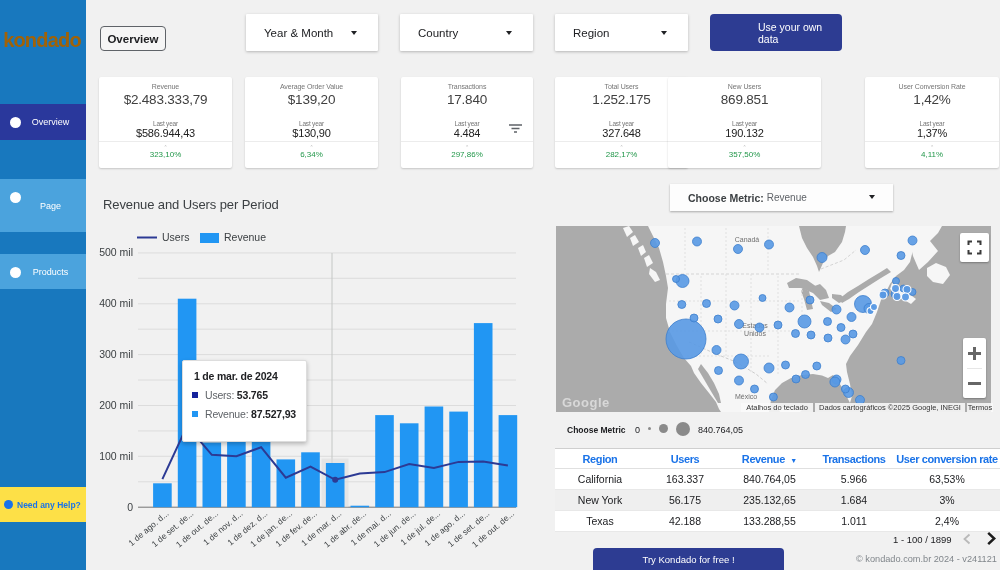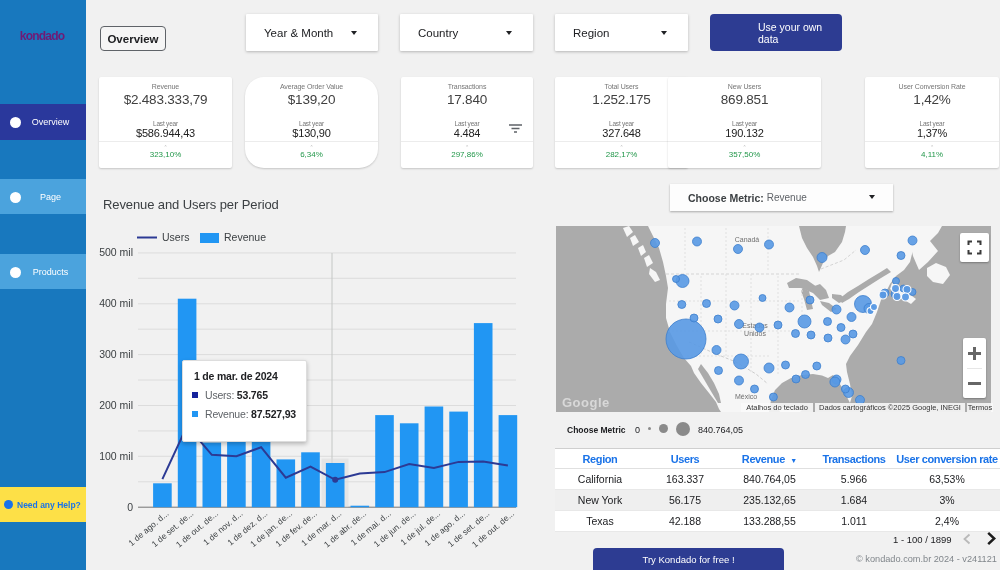--- a/index.html
+++ b/index.html
@@ -2,26 +2,26 @@
 <html><head>
 <meta charset="utf-8">
 <style>
 * { margin:0; padding:0; box-sizing:border-box; }
 html,body { width:1000px; height:570px; overflow:hidden; }
 body { font-family:"Liberation Sans", sans-serif; background:#f1f1f1; position:relative; }
 .abs { position:absolute; }
 
 
 #sidebar { left:0; top:0; width:86px; height:570px; background:#1878be; }
-#logo { left:0; top:29px; width:84px; text-align:center; color:#701a75; font-size:12px; font-weight:bold; letter-spacing:-0.8px; }
+#logo { left:0; top:29px; width:84px; text-align:center; color:#a16207; font-size:20px; font-weight:bold; letter-spacing:-0.8px; }
 .nav { left:0; width:86px; height:36px; display:flex; align-items:center; }
 .nav .dot { position:absolute; left:10px; top:12.5px; width:11px; height:11px; border-radius:50%; background:#fff; }
 .nav .lbl { position:absolute; left:21px; right:6px; text-align:center; color:#fff; font-size:9px; }
 #nav1 { top:104px; background:#2a389c; }
-#nav2 { top:179px; height:35px; background:#4ba3dd; }
+#nav2 { top:179px; height:53px; background:#4ba3dd; }
 #nav3 { top:254px; height:35px; background:#4ba3dd; }
 #help { left:0; top:487px; width:86px; height:35px; background:#fde047; display:flex; align-items:center; }
 #help .dot { width:9px; height:9px; border-radius:50%; background:#1a73e8; margin-left:4px; }
 #help .lbl { color:#1a73e8; font-size:8.5px; font-weight:bold; margin-left:4px; }
 
 
 #btn-overview { left:100px; top:26px; width:66px; height:25px; border:1px solid #5f6368; border-radius:4px; background:#f5f5f5; font-size:11.5px; font-weight:bold; color:#202124; display:flex; align-items:center; justify-content:center; }
 .drop { top:14px; height:37px; background:#fff; box-shadow:0 1px 3px rgba(0,0,0,0.25); border-radius:1px; display:flex; align-items:center; font-size:11.5px; color:#202124; }
 .drop .caret { position:absolute; right:21px; top:17px; width:0; height:0; border-left:3px solid transparent; border-right:3px solid transparent; border-top:4px solid #202124; }
 #drop1 { left:246px; width:132px; padding-left:18px; }
@@ -33,21 +33,21 @@
 .card { top:77px; height:91px; background:#fff; box-shadow:0 1px 2px rgba(0,0,0,0.18); border-radius:2px; text-align:center; }
 .card div { position:absolute; left:0; right:0; text-align:center; }
 .card .t1 { top:6px; font-size:7px; letter-spacing:-0.1px; color:#757575; }
 .card .v1 { top:15px; font-size:13.5px; letter-spacing:-0.2px; color:#404040; }
 .card .t2 { top:42.5px; font-size:6.5px; letter-spacing:-0.2px; color:#757575; }
 .card .v2 { top:49.5px; font-size:11px; letter-spacing:-0.2px; color:#212121; }
 .card .sep { top:64px; border-top:1px solid #ececec; }
 .card .up { top:68px; font-size:5px; color:#b5b5b5; height:4px; line-height:4px; }
 .card .d { top:73px; font-size:8px; color:#22974a; }
 #card1 { left:99px;  width:133px; }
-#card2 { left:245px; width:133px;border-radius:19px; }
+#card2 { left:245px; width:133px; }
 #card3 { left:401px; width:132px; }
 #card4 { left:555px; width:133px; }
 #card5 { left:668px; width:153px; }
 #card6 { left:865px; width:134px; }
 
 
 #chart-title { left:103px; top:197px; font-size:13px; letter-spacing:-0.1px; color:#3c4043; }
 #tooltip { left:182px; top:360px; width:125px; height:82px; background:#fff; border:1px solid #ddd; border-radius:2px; box-shadow:0 2px 4px rgba(0,0,0,0.25); font-size:10.5px; letter-spacing:-0.2px; color:#202124; z-index:5; }
 #tooltip .tt { margin:9px 0 0 11px; font-weight:bold; }
 #tooltip .row { margin:7px 0 0 9px; display:flex; align-items:center; }

